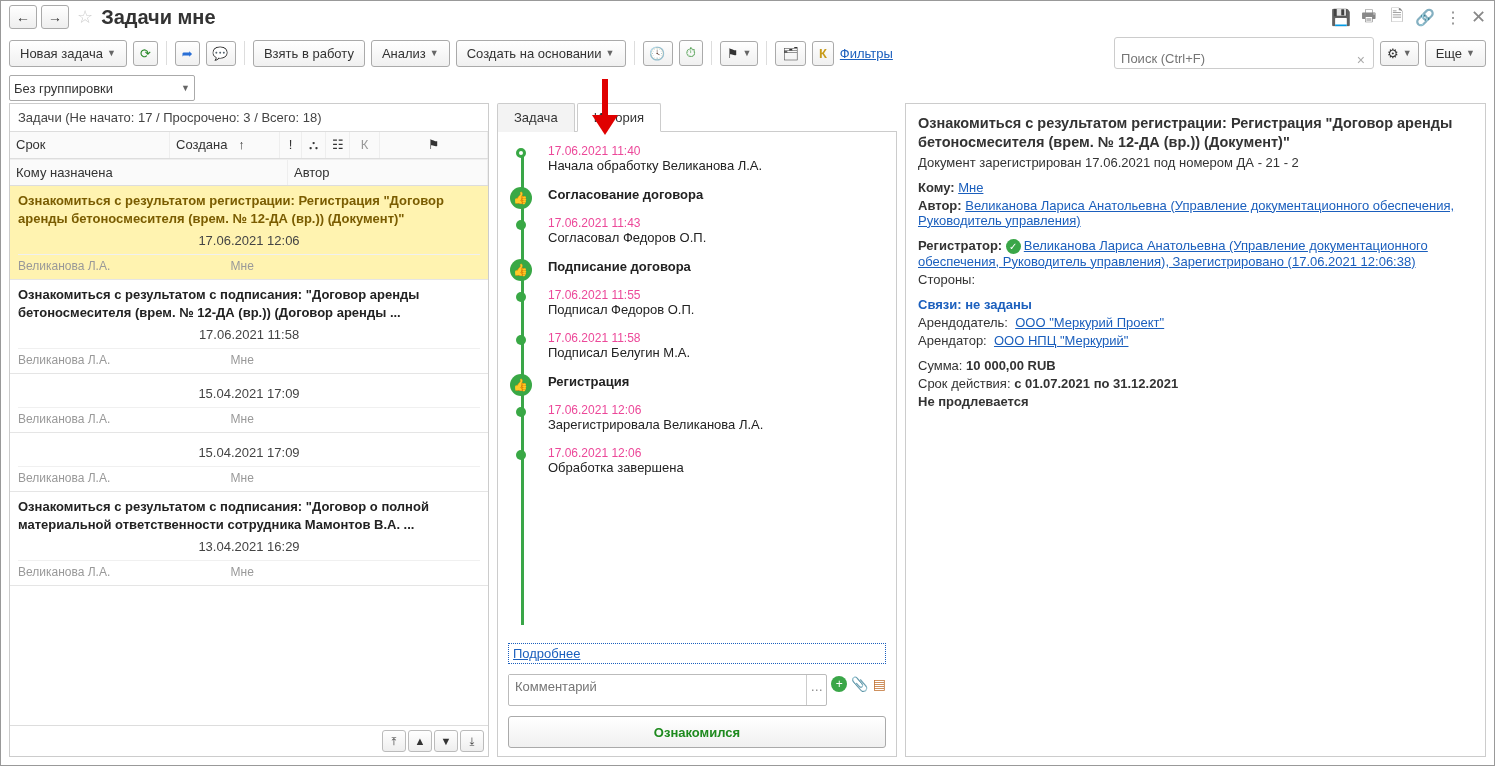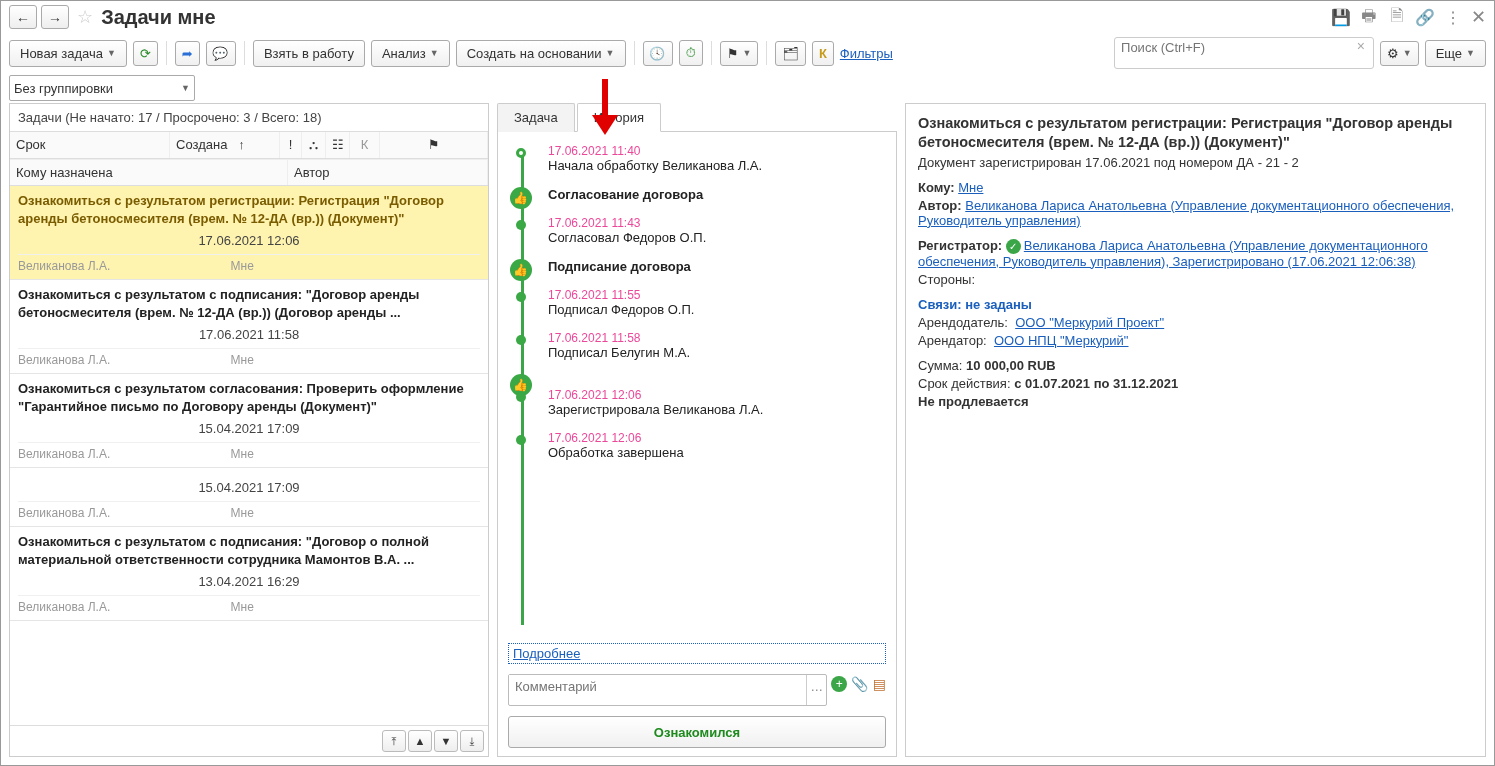--- a/index.html
+++ b/index.html
@@ -9,21 +9,21 @@
   .navbtn { width:28px; height:24px; border:1px solid #aaa; border-radius:3px; background:linear-gradient(#fff,#eee); display:flex; align-items:center; justify-content:center; font-size:14px; cursor:pointer; }
   .star { font-size:18px; color:#ccc; margin:0 4px; }
   .page-title { font-size:20px; font-weight:bold; }
   .title-right { margin-left:auto; display:flex; gap:8px; align-items:center;}
   .iconbtn { width:20px; height:20px; display:flex; align-items:center; justify-content:center; color:#888; cursor:pointer; font-size:16px;}
   .close-x { font-size:18px; color:#888; cursor:pointer;}
   .toolbar { display:flex; align-items:center; padding:4px 8px; gap:6px; flex-wrap:nowrap;}
   .btn { border:1px solid #aaa; border-radius:3px; background:linear-gradient(#fff,#f0f0f0); padding:5px 10px; font-size:13px; cursor:pointer; display:flex; align-items:center; gap:4px; white-space:nowrap; }
   .btn.small { padding:4px 6px; }
   .caret { font-size:9px; color:#666;}
-  .searchbox { margin-left:auto; border:1px solid #ccc; border-radius:3px; height:32px; display:flex; align-items:flex-start; padding:0 4px; width:260px; }
+  .searchbox { margin-left:auto; border:1px solid #ccc; border-radius:3px; height:32px; display:flex; align-items:flex-end; padding:0 4px; width:260px; }
   .searchbox input { border:none; outline:none; flex:1; font-size:13px; padding:2px; color:#555;}
   .searchbox .x { color:#aaa; font-size:14px; cursor:pointer; padding:0 4px;}
   .link { color:#1b5fbd; text-decoration:underline; cursor:pointer; }
   .grouping { padding:2px 8px; }
   .grouping select, .grouping .combo { border:1px solid #aaa; border-radius:2px; height:26px; width:186px; padding:2px 4px; font-size:13px; }
   .main { flex:1; display:flex; gap:8px; padding:0 8px 8px 8px; overflow:hidden;}
   .left-pane { width:480px; border:1px solid #ccc; display:flex; flex-direction:column; }
   .summary-row { padding:6px 8px; border-bottom:1px solid #ddd; font-size:13px; color:#444; }
   .headers { display:flex; border-bottom:1px solid #ddd; background:#fafafa; font-size:13px; }
   .headers .cell { padding:5px 6px; border-right:1px solid #eee; }
@@ -166,21 +166,20 @@
           </div>
           <div class="task">
             <div class="t-title">Ознакомиться с результатом с подписания: "Договор аренды бетоносмесителя (врем. № 12-ДА (вр.)) (Договор аренды ...</div>
             <div class="t-date">17.06.2021 11:58</div>
             <div class="t-meta">
               <span class="author">Великанова Л.А.</span>
               <span>Мне</span>
             </div>
           </div>
           <div class="task">
-            <div class="t-title">Ознакомиться с результатом согласования: Проверить оформление "Гарантийное письмо по Договору аренды (Документ)"</div>
             <div class="t-date">15.04.2021 17:09</div>
             <div class="t-meta">
               <span class="author">Великанова Л.А.</span>
               <span>Мне</span>
             </div>
           </div>
           <div class="task">
             <div class="t-date">15.04.2021 17:09</div>
             <div class="t-meta">
               <span class="author">Великанова Л.А.</span>
@@ -234,20 +233,21 @@
               <div class="dt">17.06.2021 11:55</div>
               <div class="txt">Подписал Федоров О.П.</div>
             </div>
             <div class="ev small">
               <span class="dot"></span>
               <div class="dt">17.06.2021 11:58</div>
               <div class="txt">Подписал Белугин М.А.</div>
             </div>
             <div class="ev stage">
               <span class="dot">👍</span>
+              <div class="txt">Регистрация</div>
             </div>
             <div class="ev small">
               <span class="dot"></span>
               <div class="dt">17.06.2021 12:06</div>
               <div class="txt">Зарегистрировала Великанова Л.А.</div>
             </div>
             <div class="ev small">
               <span class="dot"></span>
               <div class="dt">17.06.2021 12:06</div>
               <div class="txt">Обработка завершена</div>

